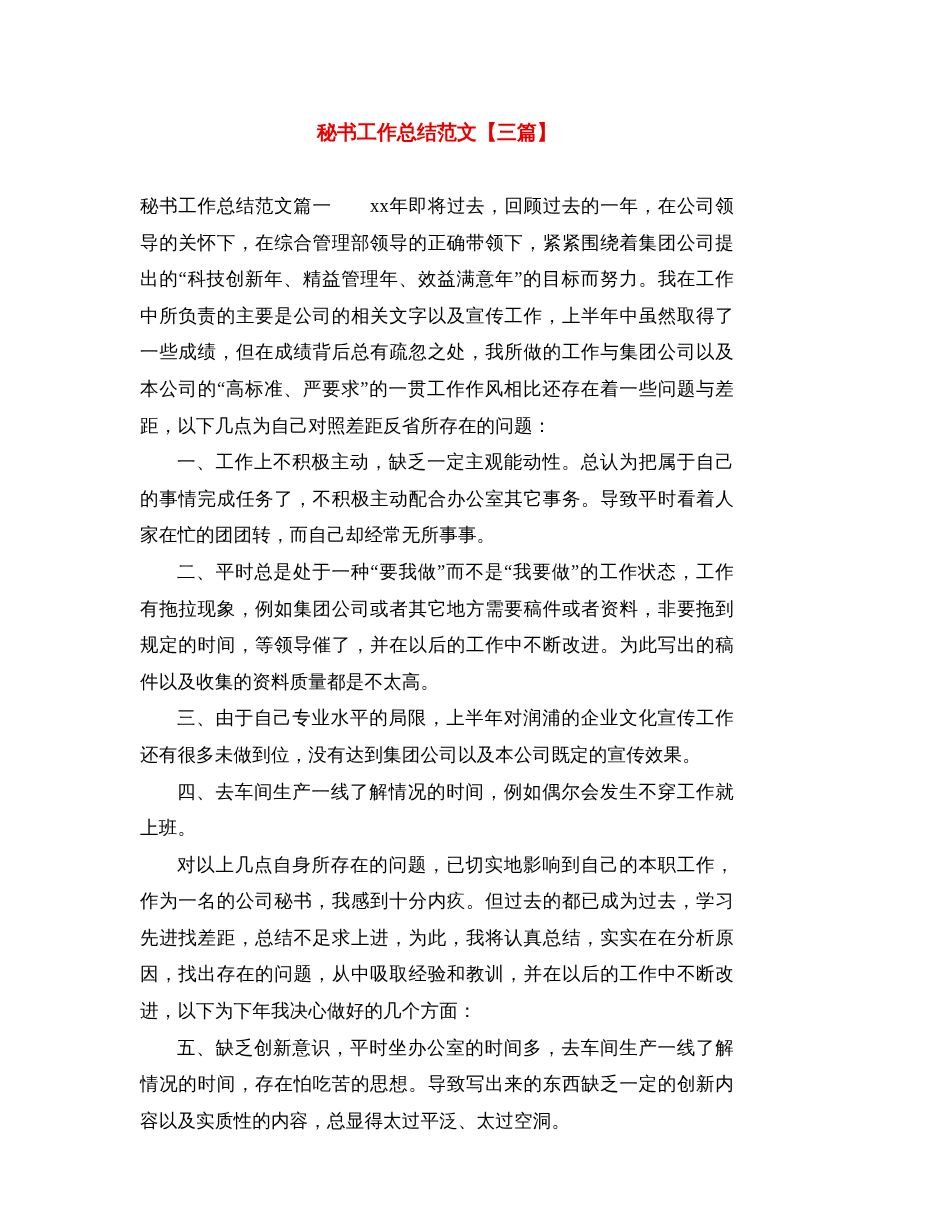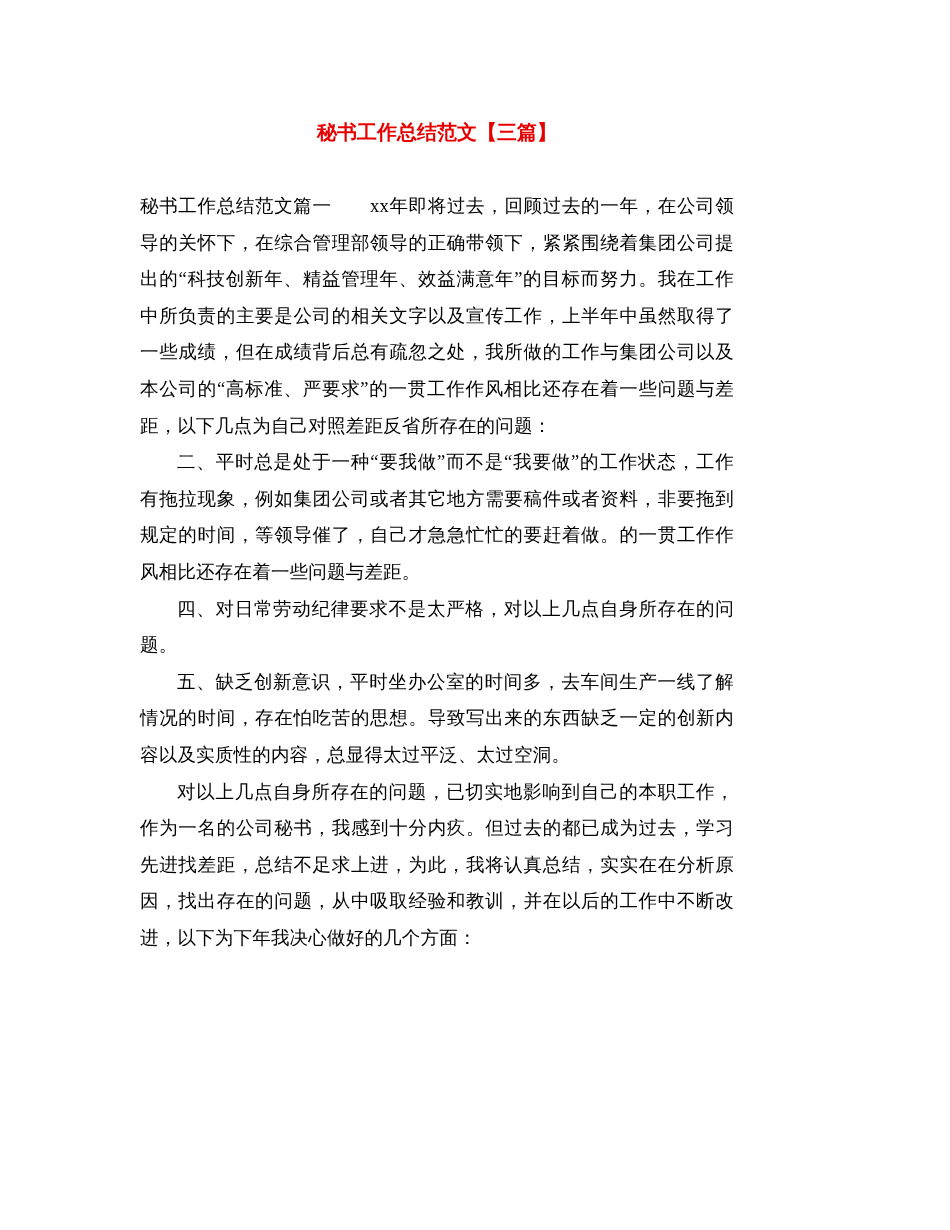--- a/index.html
+++ b/index.html
@@ -40,18 +40,20 @@
   }
 </style>
 </head>
 <body>
 
 <div class="page">
   <h1 class="doc-title" style="color: rgb(230, 0, 0);">秘书工作总结范文【三篇】</h1>
 
   <div class="doc-body">
     <p class="para first">秘书工作总结范文篇一　　xx年即将过去，回顾过去的一年，在公司领导的关怀下，在综合管理部领导的正确带领下，紧紧围绕着集团公司提出的“科技创新年、精益管理年、效益满意年”的目标而努力。我在工作中所负责的主要是公司的相关文字以及宣传工作，上半年中虽然取得了一些成绩，但在成绩背后总有疏忽之处，我所做的工作与集团公司以及本公司的“高标准、严要求”的一贯工作作风相比还存在着一些问题与差距，以下几点为自己对照差距反省所存在的问题：</p>
-    <p class="para">二、平时总是处于一种“要我做”而不是“我要做”的工作状态，工作有拖拉现象，例如集团公司或者其它地方需要稿件或者资料，非要拖到规定的时间，等领导催了，自己才急急忙忙的要赶着做。的一贯工作作风相比还存在着一些问题与差距。</p>
-    <p class="para">四、对日常劳动纪律要求不是太严格，对以上几点自身所存在的问题。</p>
+    <p class="para">一、工作上不积极主动，缺乏一定主观能动性。总认为把属于自己的事情完成任务了，不积极主动配合办公室其它事务。导致平时看着人家在忙的团团转，而自己却经常无所事事。</p>
+    <p class="para">二、平时总是处于一种“要我做”而不是“我要做”的工作状态，工作有拖拉现象，例如集团公司或者其它地方需要稿件或者资料，非要拖到规定的时间，等领导催了，并在以后的工作中不断改进。为此写出的稿件以及收集的资料质量都是不太高。</p>
+    <p class="para">三、由于自己专业水平的局限，上半年对润浦的企业文化宣传工作还有很多未做到位，没有达到集团公司以及本公司既定的宣传效果。</p>
+    <p class="para">四、去车间生产一线了解情况的时间，例如偶尔会发生不穿工作就上班。</p>
+    <p class="para">对以上几点自身所存在的问题，已切实地影响到自己的本职工作，作为一名的公司秘书，我感到十分内疚。但过去的都已成为过去，学习先进找差距，总结不足求上进，为此，我将认真总结，实实在在分析原因，找出存在的问题，从中吸取经验和教训，并在以后的工作中不断改进，以下为下年我决心做好的几个方面：</p>
     <p class="para">五、缺乏创新意识，平时坐办公室的时间多，去车间生产一线了解情况的时间，存在怕吃苦的思想。导致写出来的东西缺乏一定的创新内容以及实质性的内容，总显得太过平泛、太过空洞。</p>
-    <p class="para">对以上几点自身所存在的问题，已切实地影响到自己的本职工作，作为一名的公司秘书，我感到十分内疚。但过去的都已成为过去，学习先进找差距，总结不足求上进，为此，我将认真总结，实实在在分析原因，找出存在的问题，从中吸取经验和教训，并在以后的工作中不断改进，以下为下年我决心做好的几个方面：</p>
   </div>
 </div>
 
 </body></html>

